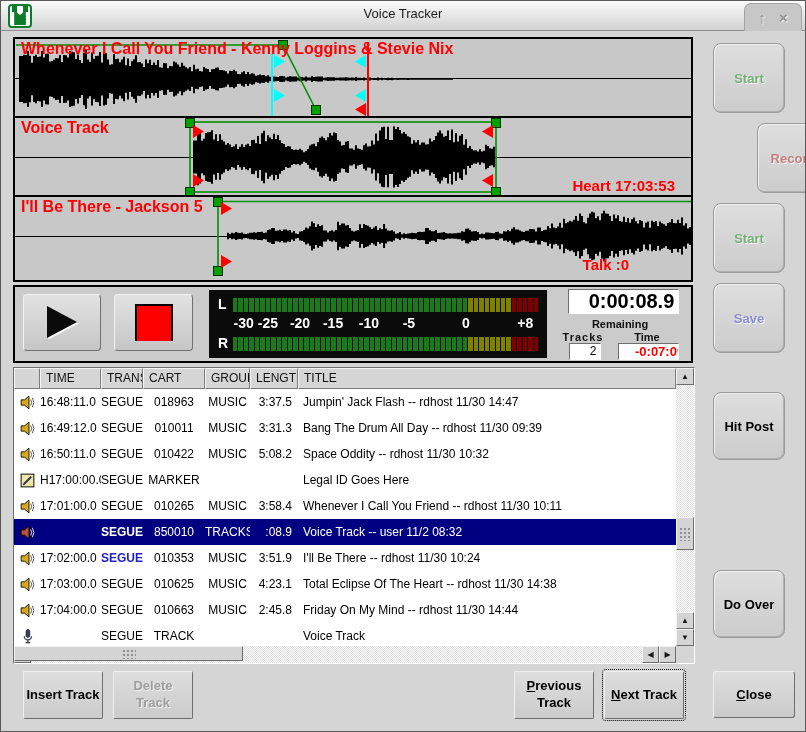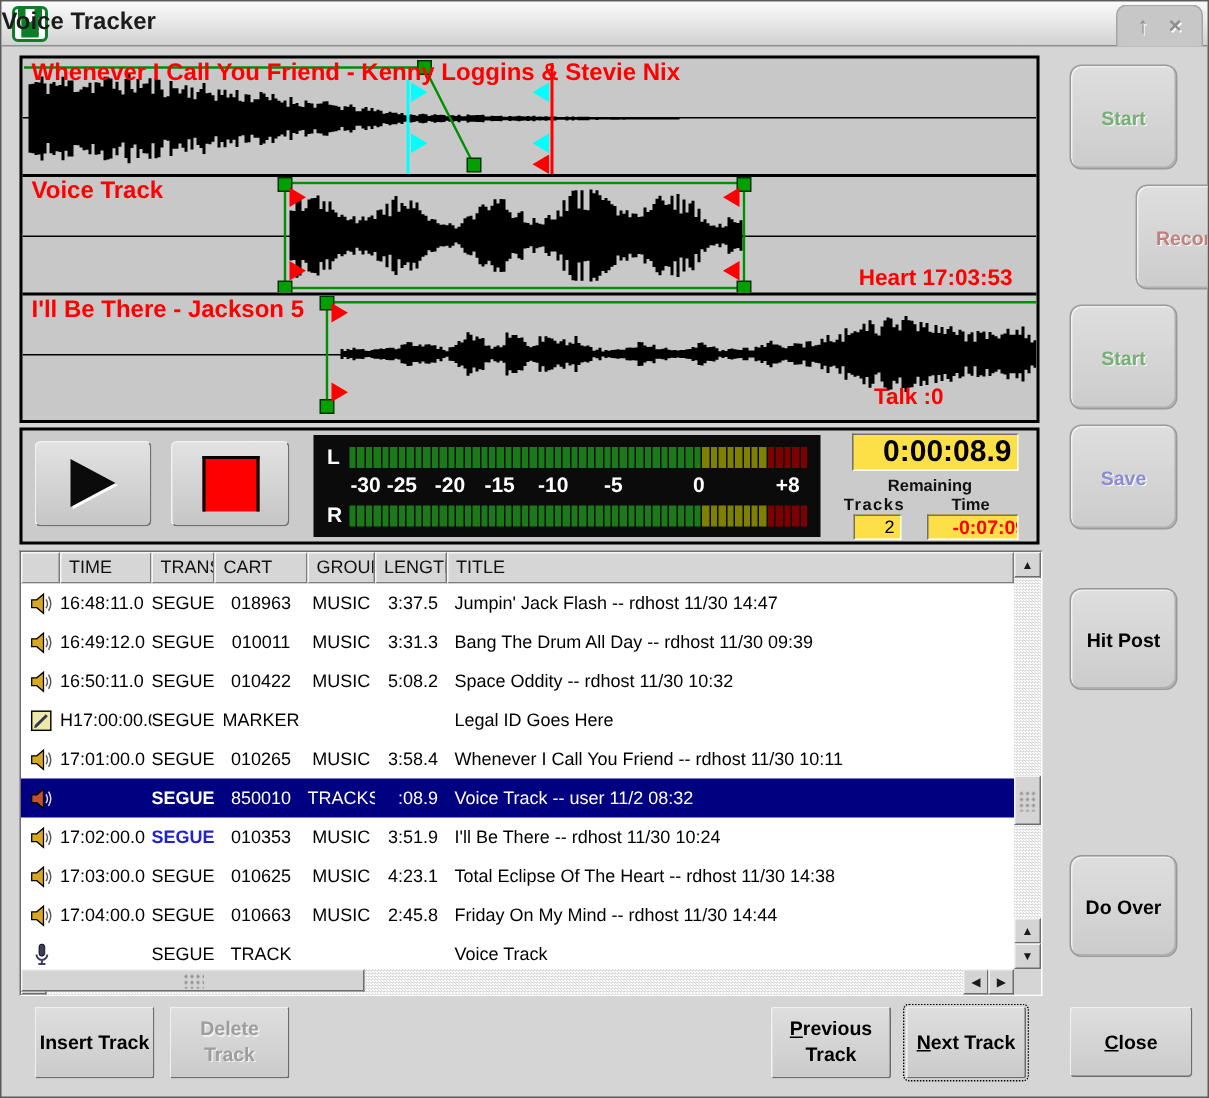--- a/index.html
+++ b/index.html
@@ -5,22 +5,22 @@
   * { box-sizing: border-box; margin: 0; padding: 0; }
   html,body { width:806px; height:732px; }
   body { font-family:"Liberation Sans", sans-serif; background:#9a9a9a; }
   #window { position:relative; width:806px; height:732px; background:#d5d5d5;
             border:1px solid #5a5a5a; overflow:hidden; }
 
   
   #titlebar { position:absolute; left:0; top:0; width:100%; height:30px;
     background:linear-gradient(#fbfbfb,#d2d2d2); border-bottom:1px solid #8f8f8f; }
   #app-icon { position:absolute; left:7px; top:3px; width:24px; height:24px; }
-  #window-title { position:absolute; left:0; right:0; top:5px; text-align:left;
-    font-weight:bold; font-size:16px; color:#1c1c1c; }
+  #window-title { position:absolute; left:0; right:0; top:5px; text-align:center;
+    font-weight:normal; font-size:13px; color:#1c1c1c; }
   #titlebar-buttons { position:absolute; right:3px; top:2px; width:58px; height:28px;
     background:#c7c7c7; border:1px solid #a5a5a5; border-bottom:none;
     border-radius:7px 7px 0 0; display:flex; align-items:center; justify-content:space-evenly; }
   .tb-btn { font-size:15px; font-weight:bold; color:#8e8e8e; text-shadow:1px 1px 0 #f4f4f4;
     cursor:default; line-height:1; }
 
   
   #wave-area { position:absolute; left:12px; top:36px; width:680px; height:245px;
     border:2px solid #000; background:#c8c8c8; }
   .wave-panel { position:relative; height:79px; border-bottom:2px solid #000; overflow:hidden; }
@@ -49,21 +49,21 @@
   #meter-l-label { top:6px; } #meter-r-label { top:45px; }
   .segrow { position:absolute; left:24px; width:306px; height:14px; display:flex; }
   #meter-segs-l { top:8px; } #meter-segs-r { top:47px; }
   .seg { flex:1; margin-right:1px; }
   .seg.g { background:var(--meter-green); }
   .seg.y { background:var(--meter-yellow); }
   .seg.r { background:var(--meter-red); }
   #meter-scale { position:absolute; left:24px; top:24px; width:306px; height:20px; }
   .scale-num { position:absolute; transform:translateX(-50%); color:#fff; font-weight:bold;
     font-size:14px; top:1px; }
-  .sunken { background:#fde047; border:1px solid; border-color:#6f6f6f #ffffff #ffffff #6f6f6f;padding-left:16px; }
+  .sunken { background:#ffffff; border:1px solid; border-color:#6f6f6f #ffffff #ffffff #6f6f6f;padding-left:16px; }
   #time-display { position:absolute; left:553px; top:2px; width:111px; height:25px;
     text-align:center; font-weight:bold; font-size:20px; color:#000; line-height:23px; }
   #remaining-label { position:absolute; left:535px; top:31px; width:140px; text-align:center;
     font-size:11px; font-weight:bold; color:#111; }
   #tracks-label { position:absolute; left:546px; top:44px; width:44px; text-align:center;
     font-size:11px; font-weight:bold; color:#111; letter-spacing:1px; }
   #time-label { position:absolute; left:604px; top:44px; width:56px; text-align:center;
     font-size:11px; font-weight:bold; color:#111; }
   #tracks-remaining { position:absolute; left:554px; top:56px; width:32px; height:17px;
     text-align:center; font-size:12px; line-height:15px; color:#000; }

